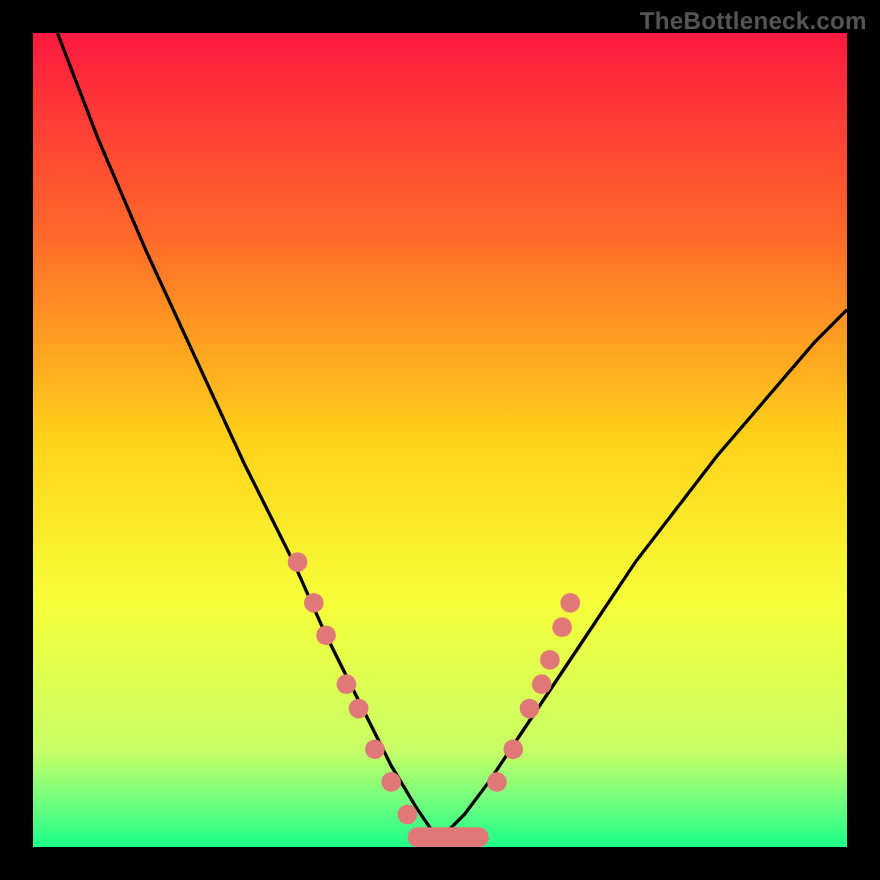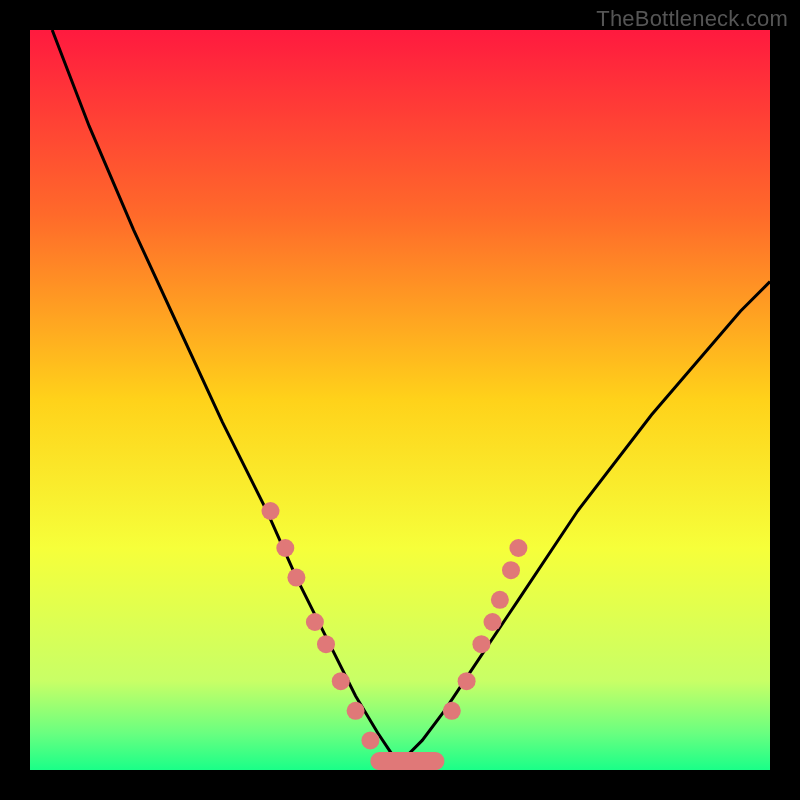--- a/index.html
+++ b/index.html
@@ -24,21 +24,21 @@
     left: 0;
     top: 0;
     width: 740px;
     height: 740px;
   }
   .watermark {
     position: absolute;
     top: 6px;
     right: 12px;
     font-size: 22px;
-    font-weight: 400;
+    font-weight: 700;
     color: #555;
     letter-spacing: 0.2px;
     user-select: none;
   }
   svg { display: block; }
 </style>
 </head>
 <body>
 
 <div class="frame">

